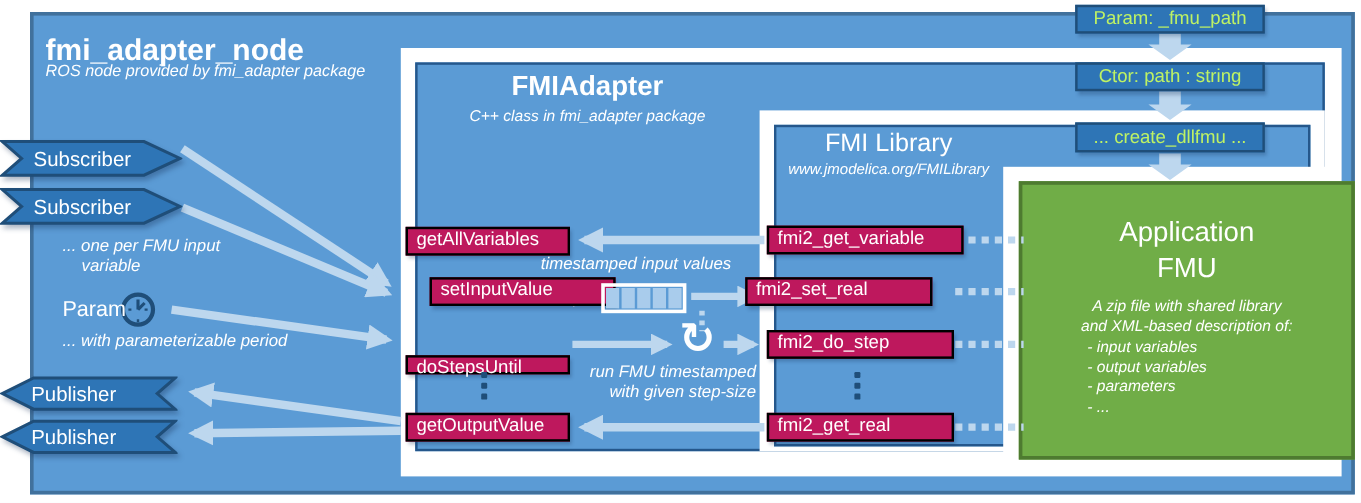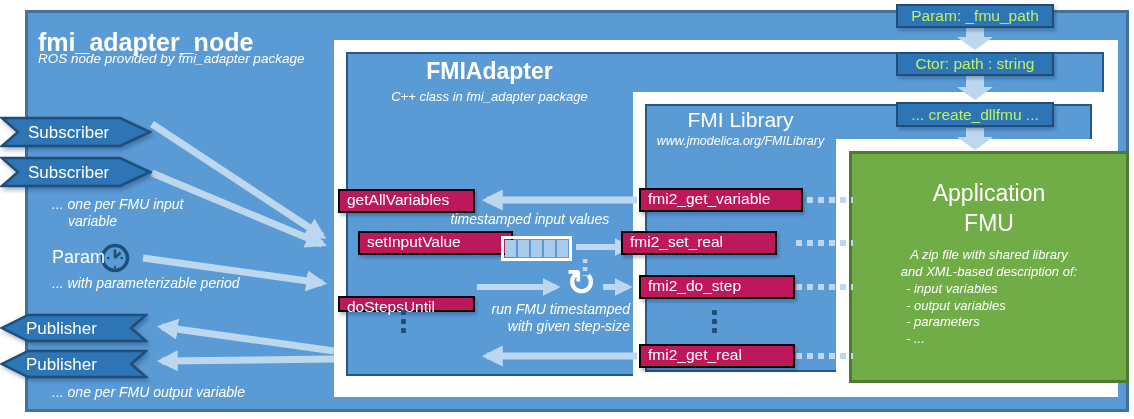--- a/index.html
+++ b/index.html
@@ -118,20 +118,23 @@
 
   <div class="abs btn" style="left:338px;top:189px;width:137px;height:24px;">
     <span>getAllVariables</span>
   </div>
   <div class="abs btn" style="left:358px;top:231px;width:155px;height:24px;">
     <span>setInputValue</span>
   </div>
   <div class="abs btn" style="left:338px;top:275px;width:137px;height:16px;margin-top:21px;">
     <span>doStepsUntil</span>
   </div>
+  <div class="abs btn" style="left:338px;top:344px;width:137px;height:24px;">
+    <span>getOutputValue</span>
+  </div>
 
   <div class="abs btn" style="left:639px;top:188px;width:164px;height:24px;">
     <span>fmi2_get_variable</span>
   </div>
   <div class="abs btn" style="left:621px;top:231px;width:156px;height:24px;">
     <span>fmi2_set_real</span>
   </div>
   <div class="abs btn" style="left:639px;top:275px;width:156px;height:24px;">
     <span>fmi2_do_step</span>
   </div>
@@ -186,15 +189,14 @@
 
   <svg class="abs chev" style="left:0;top:313px;" width="148" height="30" viewBox="0 0 148 30">
     <polygon points="146,2 28,2 2,15 28,28 146,28 131,15" fill="#2E75B6" stroke="#1F4E79" stroke-width="2.5"></polygon>
   </svg>
   <div class="abs chevlabel" style="left:26px;top:319px;">Publisher</div>
   <svg class="abs chev" style="left:0;top:349px;" width="148" height="30" viewBox="0 0 148 30">
     <polygon points="146,2 28,2 2,15 28,28 146,28 131,15" fill="#2E75B6" stroke="#1F4E79" stroke-width="2.5"></polygon>
   </svg>
   <div class="abs chevlabel" style="left:26px;top:355px;">Publisher</div>
 
-  <div class="abs note" style="left:52px;top:384px;">... one per FMU output variable</div>
 
 </div>
 
 </body></html>

